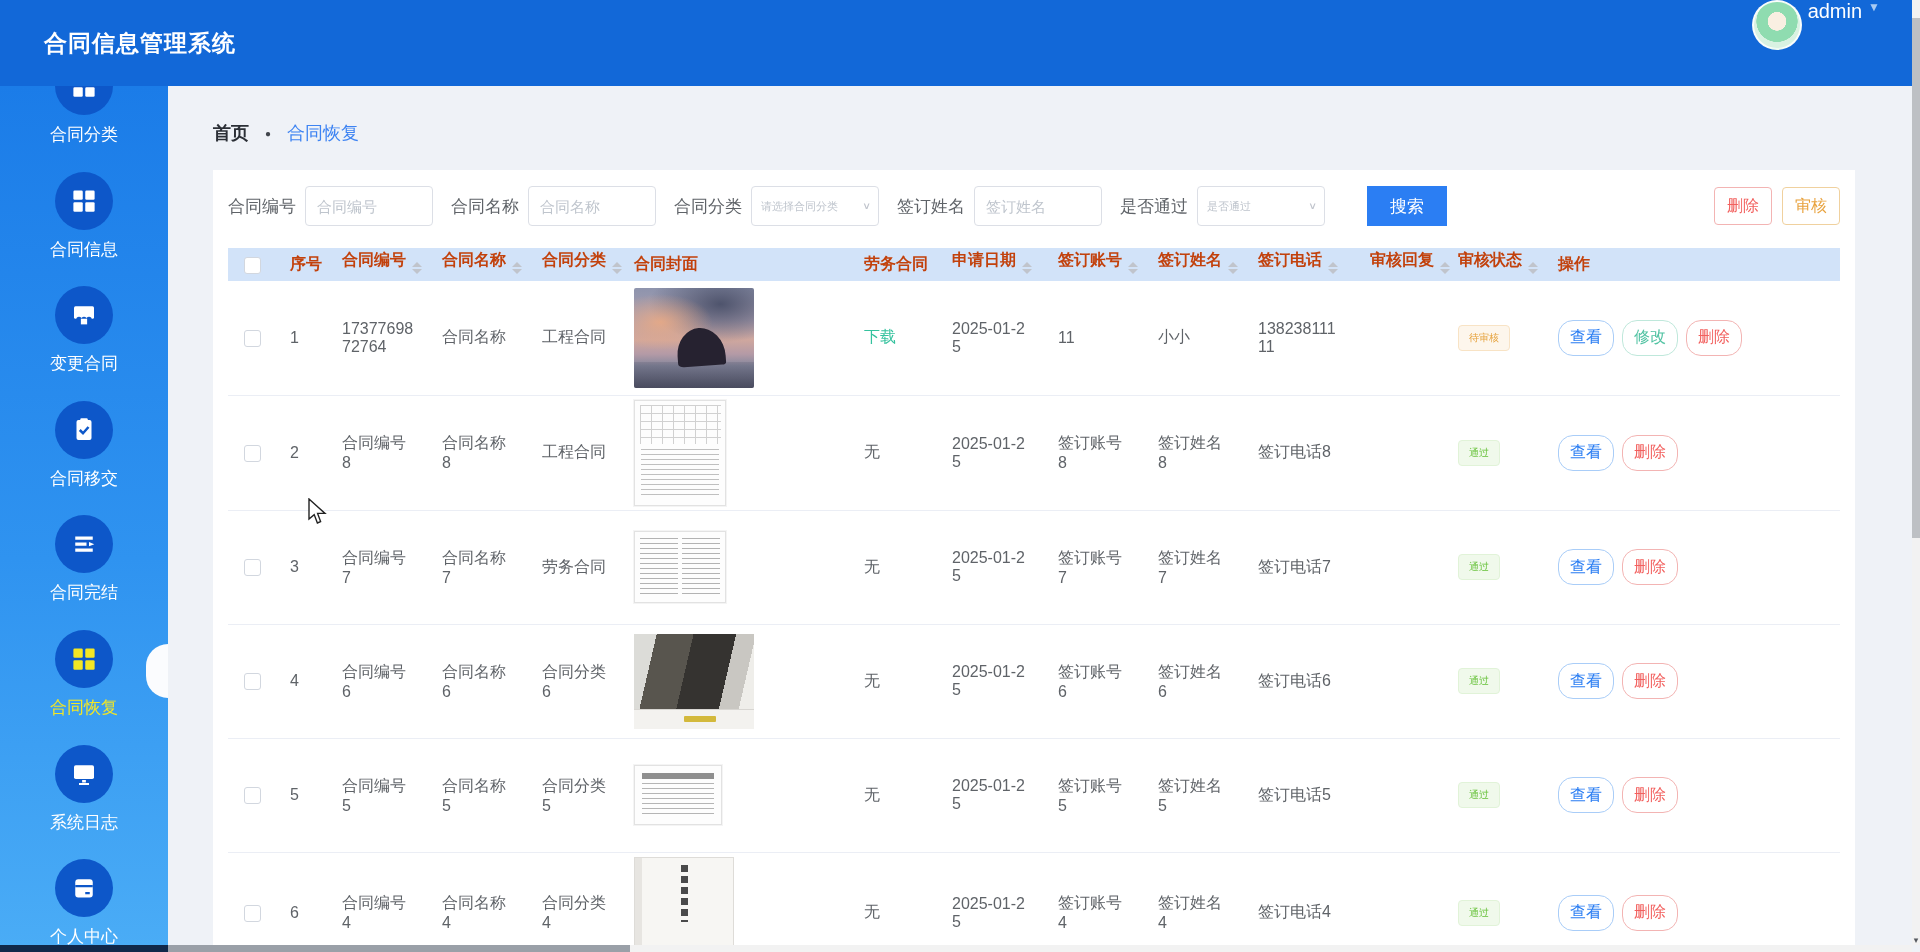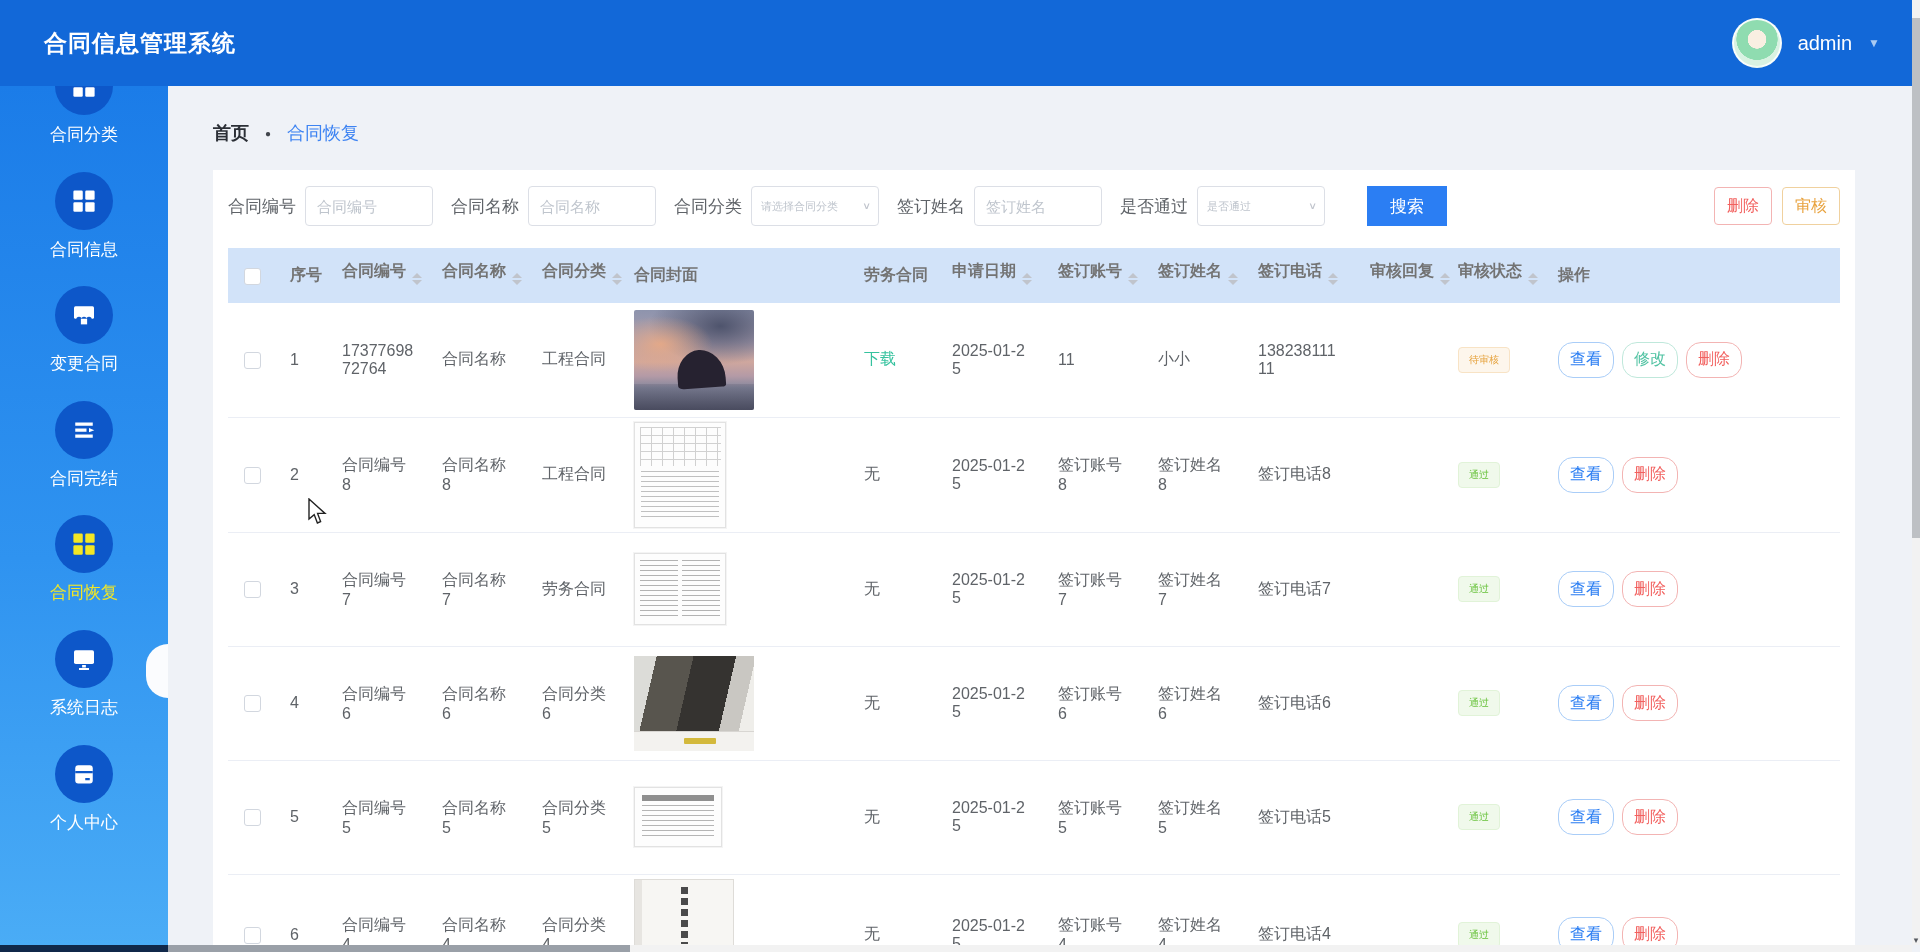--- a/index.html
+++ b/index.html
@@ -3,21 +3,21 @@
 <meta charset="utf-8">
 <style>
   * { box-sizing: border-box; margin: 0; padding: 0; }
   html,body { width:1920px; height:952px; overflow:hidden;
     font-family:"Liberation Sans","DejaVu Sans",sans-serif; background:#eff2f7; }
 
   
   .topbar { position:fixed; top:0; left:0; right:0; height:86px; background:#1268d8; z-index:10;
     display:flex; align-items:center; }
   .app-title { color:#fff; font-size:23px; font-weight:bold; margin-left:44px; letter-spacing:1px; }
-  .user-area { position:absolute; right:40px; top:0; height:86px; display:flex; align-items:center; gap:16px; cursor:pointer; }
+  .user-area { position:absolute; right:40px; top:0; height:86px; display:flex; align-items:flex-start; gap:6px; cursor:pointer; }
   .avatar { width:50px; height:50px; border-radius:50%; border:2px solid rgba(255,255,255,.85);
     background: radial-gradient(circle at 50% 42%, #f9efe2 0 26%, #8fdcb0 27% 58%, #d9f2e2 59% 100%); }
   .user-name { color:#fff; font-size:20px; }
   .user-caret { color:#a9cbf3; font-size:12px; }
 
   
   .sidebar { position:fixed; top:86px; left:0; bottom:7px; width:168px; overflow:hidden;
     background:linear-gradient(180deg,#1b7ce8 0%,#2f93f0 55%,#4aacf6 100%); z-index:5; }
   .side-list { margin-top:-29px; }
   .side-item { height:114.6px; display:flex; flex-direction:column; align-items:center; cursor:pointer; }
@@ -51,22 +51,22 @@
   .f-select .caret { position:absolute; right:7px; color:#c0c4cc; font-size:12px; transform:scaleY(.8); }
   .search-btn { width:80px; height:40px; margin-left:24px; background:#2b7ef3; border:none; border-radius:0;
     color:#fff; font-size:17px; cursor:pointer; }
   .bulk { margin-left:auto; display:flex; gap:10px; }
   .btn-outline { height:38px; padding:0 12px; background:#fff; border-radius:4px; font-size:16px; cursor:pointer; }
   .btn-danger  { color:#f2605e; border:1px solid #f3b4b3; }
   .btn-warning { color:#e8a23d; border:1px solid #f0d19e; }
 
   
   table { width:100%; border-collapse:collapse; table-layout:fixed; margin-top:22px; }
-  thead th { background:#d2e3f9; color:#737373; font-size:16px; font-weight:bold; text-align:left;
-    padding:13px 14px; white-space:nowrap; }
+  thead th { background:#d2e3f9; color:#c2410c; font-size:16px; font-weight:bold; text-align:left;
+    padding:2px 14px; white-space:nowrap; }
   tbody td { font-size:16px; color:#5f6368; padding:4px 14px; border-bottom:1px solid #ebeef5;
     vertical-align:middle; height:114px; word-break:break-all; }
   .cell-center { text-align:center; }
   .checkbox { width:17px; height:17px; border:1px solid #d2d7df; border-radius:3px; background:#fff;
     display:inline-block; vertical-align:middle; cursor:pointer; }
   .sort { display:inline-flex; flex-direction:column; margin-left:6px; vertical-align:-2px; }
   .sort i { width:0; height:0; border:5px solid transparent; display:block; }
   .sort .up { border-bottom-color:#c0c4cc; margin-bottom:2px; }
   .sort .dn { border-top-color:#c0c4cc; }
   .link-green { color:#35c29e; cursor:pointer; }
@@ -171,20 +171,30 @@
             <circle cx="12" cy="15.5" r="2.2" fill="#0d57c9"></circle>
             <circle cx="16" cy="15.5" r="2.2" fill="#0d57c9"></circle>
             <rect x="9.5" y="15" width="5" height="4.5"></rect>
           </svg>
         </span>
         <span class="side-label">变更合同</span>
       </div>
       <div class="side-item">
         <span class="side-icon">
           <svg width="30" height="30" viewBox="0 0 24 24" fill="#ffffff">
+            <rect x="6" y="4" width="12" height="16" rx="1.6"></rect>
+            <rect x="9" y="2.6" width="6" height="3" rx="1"></rect>
+            <polyline points="8.6,12 11.2,14.6 15.6,9.6" fill="none" stroke="#0d57c9" stroke-width="2"></polyline>
+          </svg>
+        </span>
+        <span class="side-label">合同移交</span>
+      </div>
+      <div class="side-item">
+        <span class="side-icon">
+          <svg width="30" height="30" viewBox="0 0 24 24" fill="#ffffff">
             <rect x="5" y="6" width="14" height="2.6"></rect>
             <rect x="5" y="10.8" width="9" height="2.6"></rect>
             <rect x="5" y="15.6" width="14" height="2.6"></rect>
             <polygon points="16,10.4 20.2,12.1 16,13.8"></polygon>
           </svg>
         </span>
         <span class="side-label">合同完结</span>
       </div>
       <div class="side-item active">
         <span class="side-icon">

